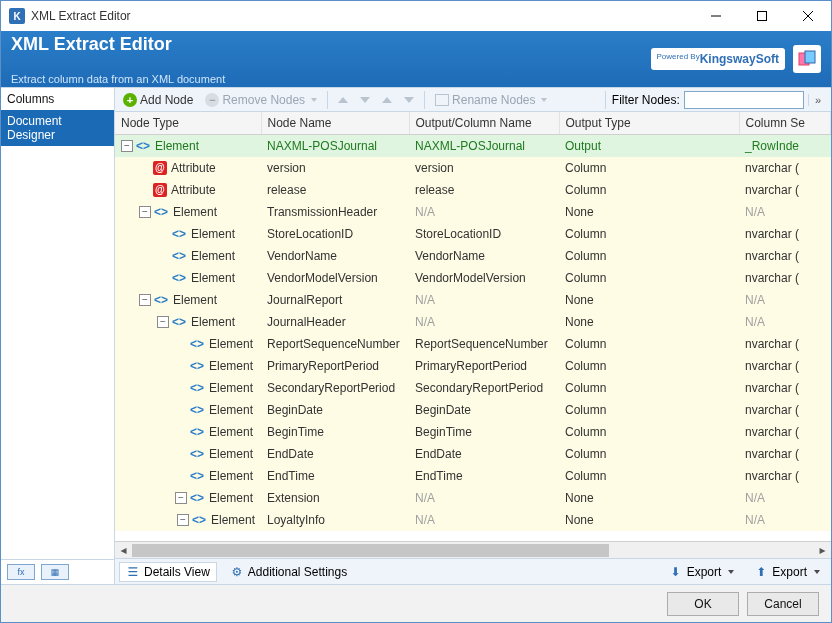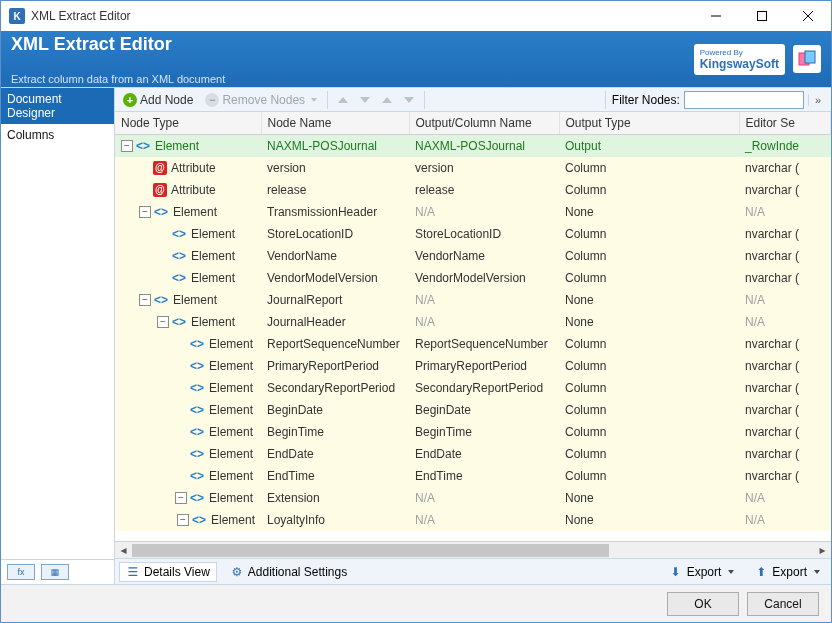--- a/index.html
+++ b/index.html
@@ -12,21 +12,21 @@
 .titlebar .title { flex: 1; color: #333; }
 .titlebar .ctrl { width: 46px; height: 30px; display:flex; align-items:center; justify-content:center; }
 .titlebar .ctrl svg { width:10px; height:10px; }
 
 
 .header { height: 56px; background: linear-gradient(180deg,#2b7ec9 0%, #1e6bb7 100%); color:#fff; display:flex; align-items:center; padding: 0 10px; }
 .header .hleft { flex:1; }
 .header .htitle { font-size: 18px; font-weight: 600; }
 .header .hsubtitle { font-size: 11px; margin-top:18px; color:#cde5f9; }
 .header .kws { display:flex; align-items:center; gap:8px; }
-.header .kws .kws-badge { background:#fff; border-radius:3px; padding:4px 6px; display:flex; flex-direction:column; align-items:flex-start; }
+.header .kws .kws-badge { background:#fff; border-radius:3px; padding:4px 6px; display:flex; align-items:flex-start; }
 .header .kws .kws-badge .pow { font-size:8px; color:#2f6fb5; }
 .header .kws .kws-badge .brand { font-size:12px; font-weight:700; color:#2f6fb5; }
 .header .kws .kws-logo { width:28px; height:28px; background:#fff; border-radius:3px; display:flex; align-items:center; justify-content:center; }
 
 
 .body { flex:1; display:flex; border-top:1px solid #c7d7e6; min-height:0; }
 
 
 .sidebar { width:114px; border-right:1px solid #c7d7e6; display:flex; flex-direction:column; }
 .sidebar .nav { flex:1; }
@@ -133,22 +133,22 @@
             <rect x="8" y="2" width="10" height="12" fill="#7cf" stroke="#36a"></rect>
           </svg>
       </div>
     </div>
   </div>
 
   <div class="body">
 
     <div class="sidebar">
       <div class="nav">
+        <div class="nav-item">Columns</div>
         <div class="nav-item active">Document Designer</div>
-        <div class="nav-item">Columns</div>
       </div>
       <div class="nav-bottom">
         <span class="mini-icon">fx</span>
         <span class="mini-icon">▦</span>
       </div>
     </div>
 
     <div class="main">
 
       <div class="toolbar">
@@ -168,20 +168,25 @@
         <div class="tbtn disabled">
             <span class="tri down"></span>
           </div>
         <div class="tbtn disabled">
             <span class="tri up" style="border-bottom-color:#b9c4cf;position:relative;"></span>
           </div>
         <div class="tbtn disabled">
             <span class="tri down"></span>
           </div>
         <span class="tsep"></span>
+        <div class="tbtn disabled">
+            <span style="display:inline-block;width:14px;height:12px;border:1px solid #b9c4cf;"></span>
+            <span>Rename Nodes</span>
+            <span class="tri small down" style="margin-left:3px;border-top-color:#b9c4cf;"></span>
+          </div>
         <div class="flex"></div>
         <div class="filter-box-wrap">
           <span>Filter Nodes:</span>
           <input class="filter-input" type="text" style="">
         </div>
         <div class="dbl-chevron">»</div>
       </div>
 
       <div class="gridwrap">
         <div class="grid-scroll">
@@ -192,21 +197,21 @@
                 <col style="width:150px">
                 <col style="width:180px">
                 <col>
           </colgroup>
           <thead>
             <tr>
               <th>Node Type</th>
               <th>Node Name</th>
               <th>Output/Column Name</th>
               <th>Output Type</th>
-              <th>Editor Se</th>
+              <th>Column Se</th>
             </tr>
           </thead>
           <tbody id="grid-body">
                 <tr class="output">
                   <td>
                     <div class="node-cell">
                       <span class="twig" style="width: 0px;"></span>
                       <span class="exp">−</span>
                       <span class="nic el">&lt;&gt;</span>
                       <span>Element</span>

